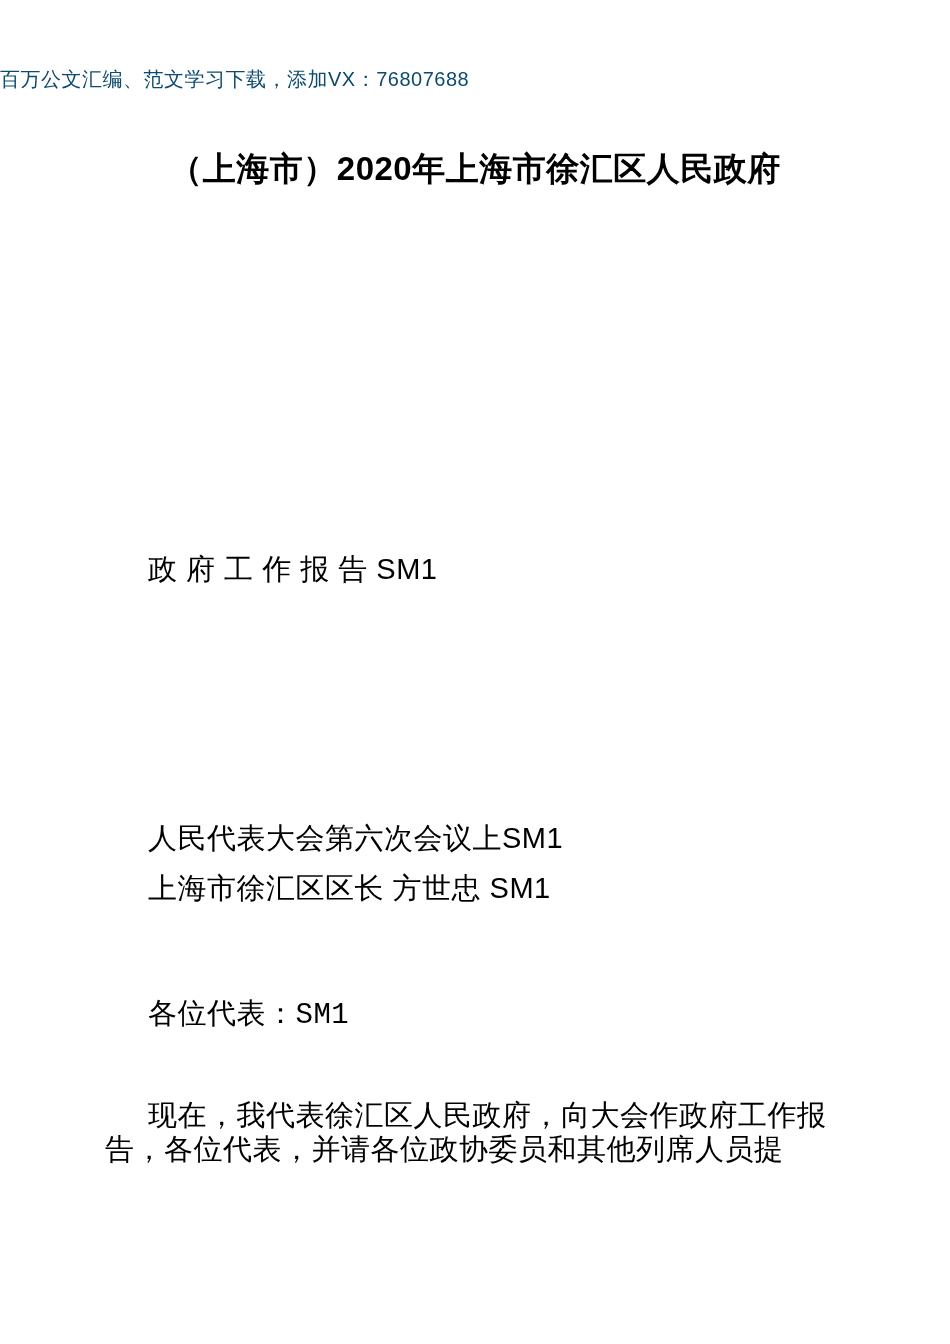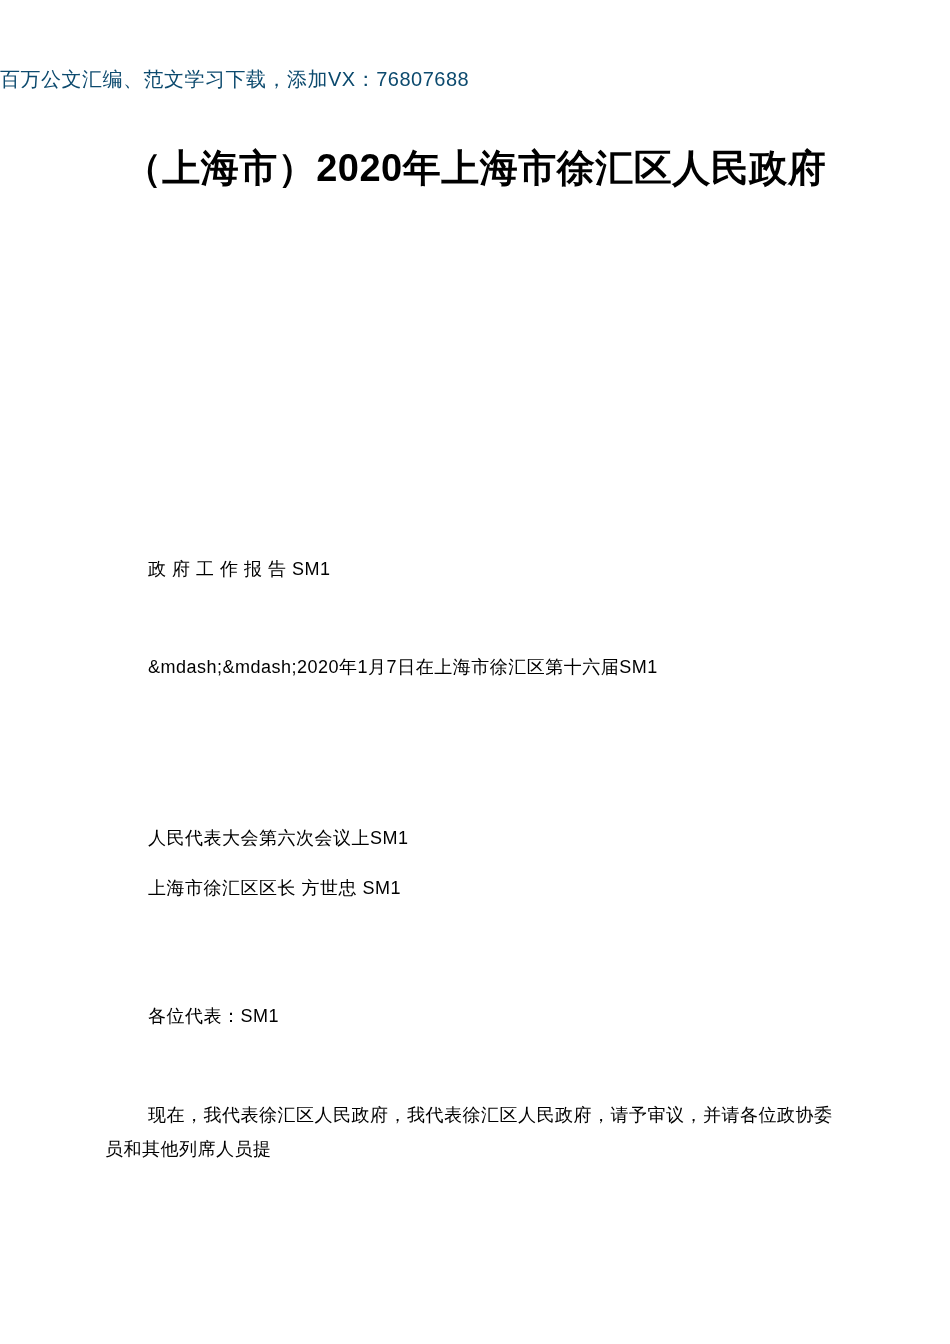--- a/index.html
+++ b/index.html
@@ -33,59 +33,58 @@
     letter-spacing: 0.5px;
     font-family: "Liberation Sans", "DejaVu Sans", sans-serif;
     white-space: nowrap;
   }
   .doc-title {
     position: absolute;
     top: 142px;
     left: 105px;
     width: 740px;
     text-align: center;
-    font-size: 38px;
+    font-size: 33px;
     font-weight: bold;
     line-height: 53px;
     letter-spacing: 0.5px;
   }
   .body-block {
     position: absolute;
     left: 105px;
     width: 740px;
-    font-size: 18px;
+    font-size: 29px;
     line-height: 34px;
     letter-spacing: 0.5px;
   }
   .indent {
     text-indent: 43px;
   }
   .p1 { top: 552px; }
   .p2 { top: 650px; }
   .p3 { top: 821px; }
   .p4 { top: 871px; }
-  .p5 { top: 999px; }
+  .p5 { top: 999px; font-family: Liberation Mono, monospace; }
   .p6 { top: 1098px; }
 </style>
 </head>
 <body>
 
 <div class="page">
 
   <div class="watermark">百万公文汇编、范文学习下载，添加VX：76807688</div>
 
   <div class="doc-title">
     <div>（上海市）2020年上海市徐汇区人民政府</div>
   </div>
 
   <div class="body-block p1 indent">政 府 工 作 报 告 SM1</div>
 
-  <div class="body-block p2 indent">&amp;mdash;&amp;mdash;2020年1月7日在上海市徐汇区第十六届SM1</div>
 
   <div class="body-block p3 indent">人民代表大会第六次会议上SM1</div>
 
   <div class="body-block p4 indent">上海市徐汇区区长 方世忠 SM1</div>
 
   <div class="body-block p5 indent">各位代表：SM1</div>
 
-  <div class="body-block p6 indent">现在，我代表徐汇区人民政府，我代表徐汇区人民政府，请予审议，并请各位政协委员和其他列席人员提</div>
+  <div class="body-block p6 indent">现在，我代表徐汇区人民政府，向大会作政府工作报告，各位代表，并请各位政协委员和其他列席人员提</div>
 
 </div>
 
 </body></html>

